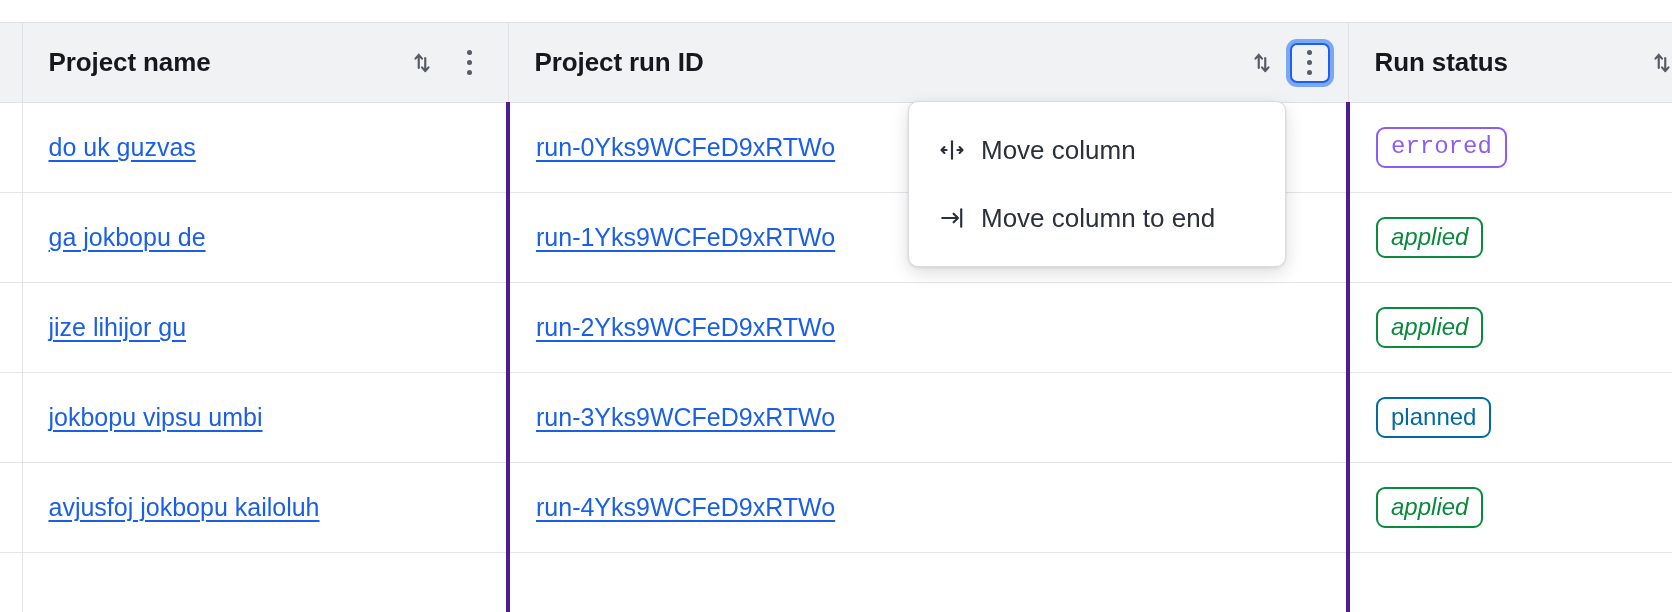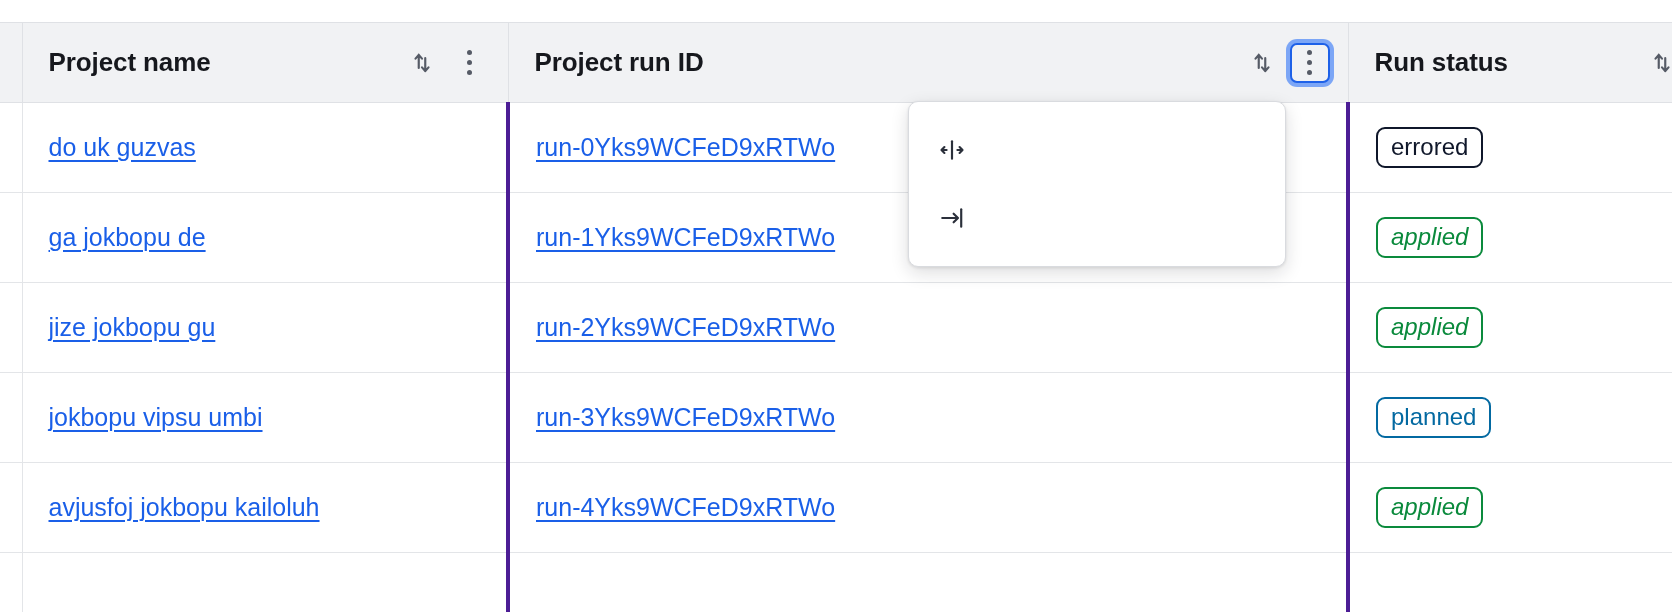--- a/index.html
+++ b/index.html
@@ -111,21 +111,21 @@
 
   .badge {
     display: inline-block;
     border: 2px solid currentColor;
     border-radius: 9px;
     padding: 4px 13px 6px;
     font-size: 24px;
     line-height: 1.15;
     white-space: nowrap;
   }
-  .badge.errored { color: #0f172a; }
+  .badge.errored { color: #8b5cf6; font-family: Liberation Mono, monospace; }
   .badge.applied { color: #0a8a3c; font-style: italic; }
   .badge.planned { color: #0369a1; }
 
   
   .menu {
     position: absolute;
     left: 908px;
     top: 101px;
     width: 378px;
     background: #ffffff;
@@ -253,21 +253,21 @@
           <div class="cell-pad"><a class="link">run-1Yks9WCFeD9xRTWo</a></div>
         </td>
         <td>
           <div class="cell-pad"><span class="badge applied">applied</span></div>
         </td>
       </tr>
 
       <tr>
         <td class="sel-cell"></td>
         <td>
-          <div class="cell-pad"><a class="link">jize jokbopu gu</a></div>
+          <div class="cell-pad"><a class="link">jize lihijor gu</a></div>
         </td>
         <td>
           <div class="cell-pad"><a class="link">run-2Yks9WCFeD9xRTWo</a></div>
         </td>
         <td>
           <div class="cell-pad"><span class="badge applied">applied</span></div>
         </td>
       </tr>
 
       <tr>
@@ -309,27 +309,29 @@
   <div class="menu">
 
     <div class="menu-item">
       <span class="menu-ico">
         <svg width="26" height="26" viewBox="0 0 24 24" fill="none" stroke="currentColor" stroke-width="2" stroke-linecap="round" stroke-linejoin="round">
           <path d="M12 4 V20"></path>
           <path d="M7 12 H2.5 M5 9.3 L2.3 12 L5 14.7"></path>
           <path d="M17 12 H21.5 M19 9.3 L21.7 12 L19 14.7"></path>
         </svg>
       </span>
+      <span class="menu-label">Move column</span>
     </div>
 
 
     <div class="menu-item">
       <span class="menu-ico">
         <svg width="26" height="26" viewBox="0 0 24 24" fill="none" stroke="currentColor" stroke-width="2" stroke-linecap="round" stroke-linejoin="round">
           <path d="M20.5 4 V20"></path>
           <path d="M3 12 H16.5 M13.5 8 L17.5 12 L13.5 16"></path>
         </svg>
       </span>
+      <span class="menu-label">Move column to end</span>
     </div>
 
   </div>
 
 </div>
 
 </body></html>

